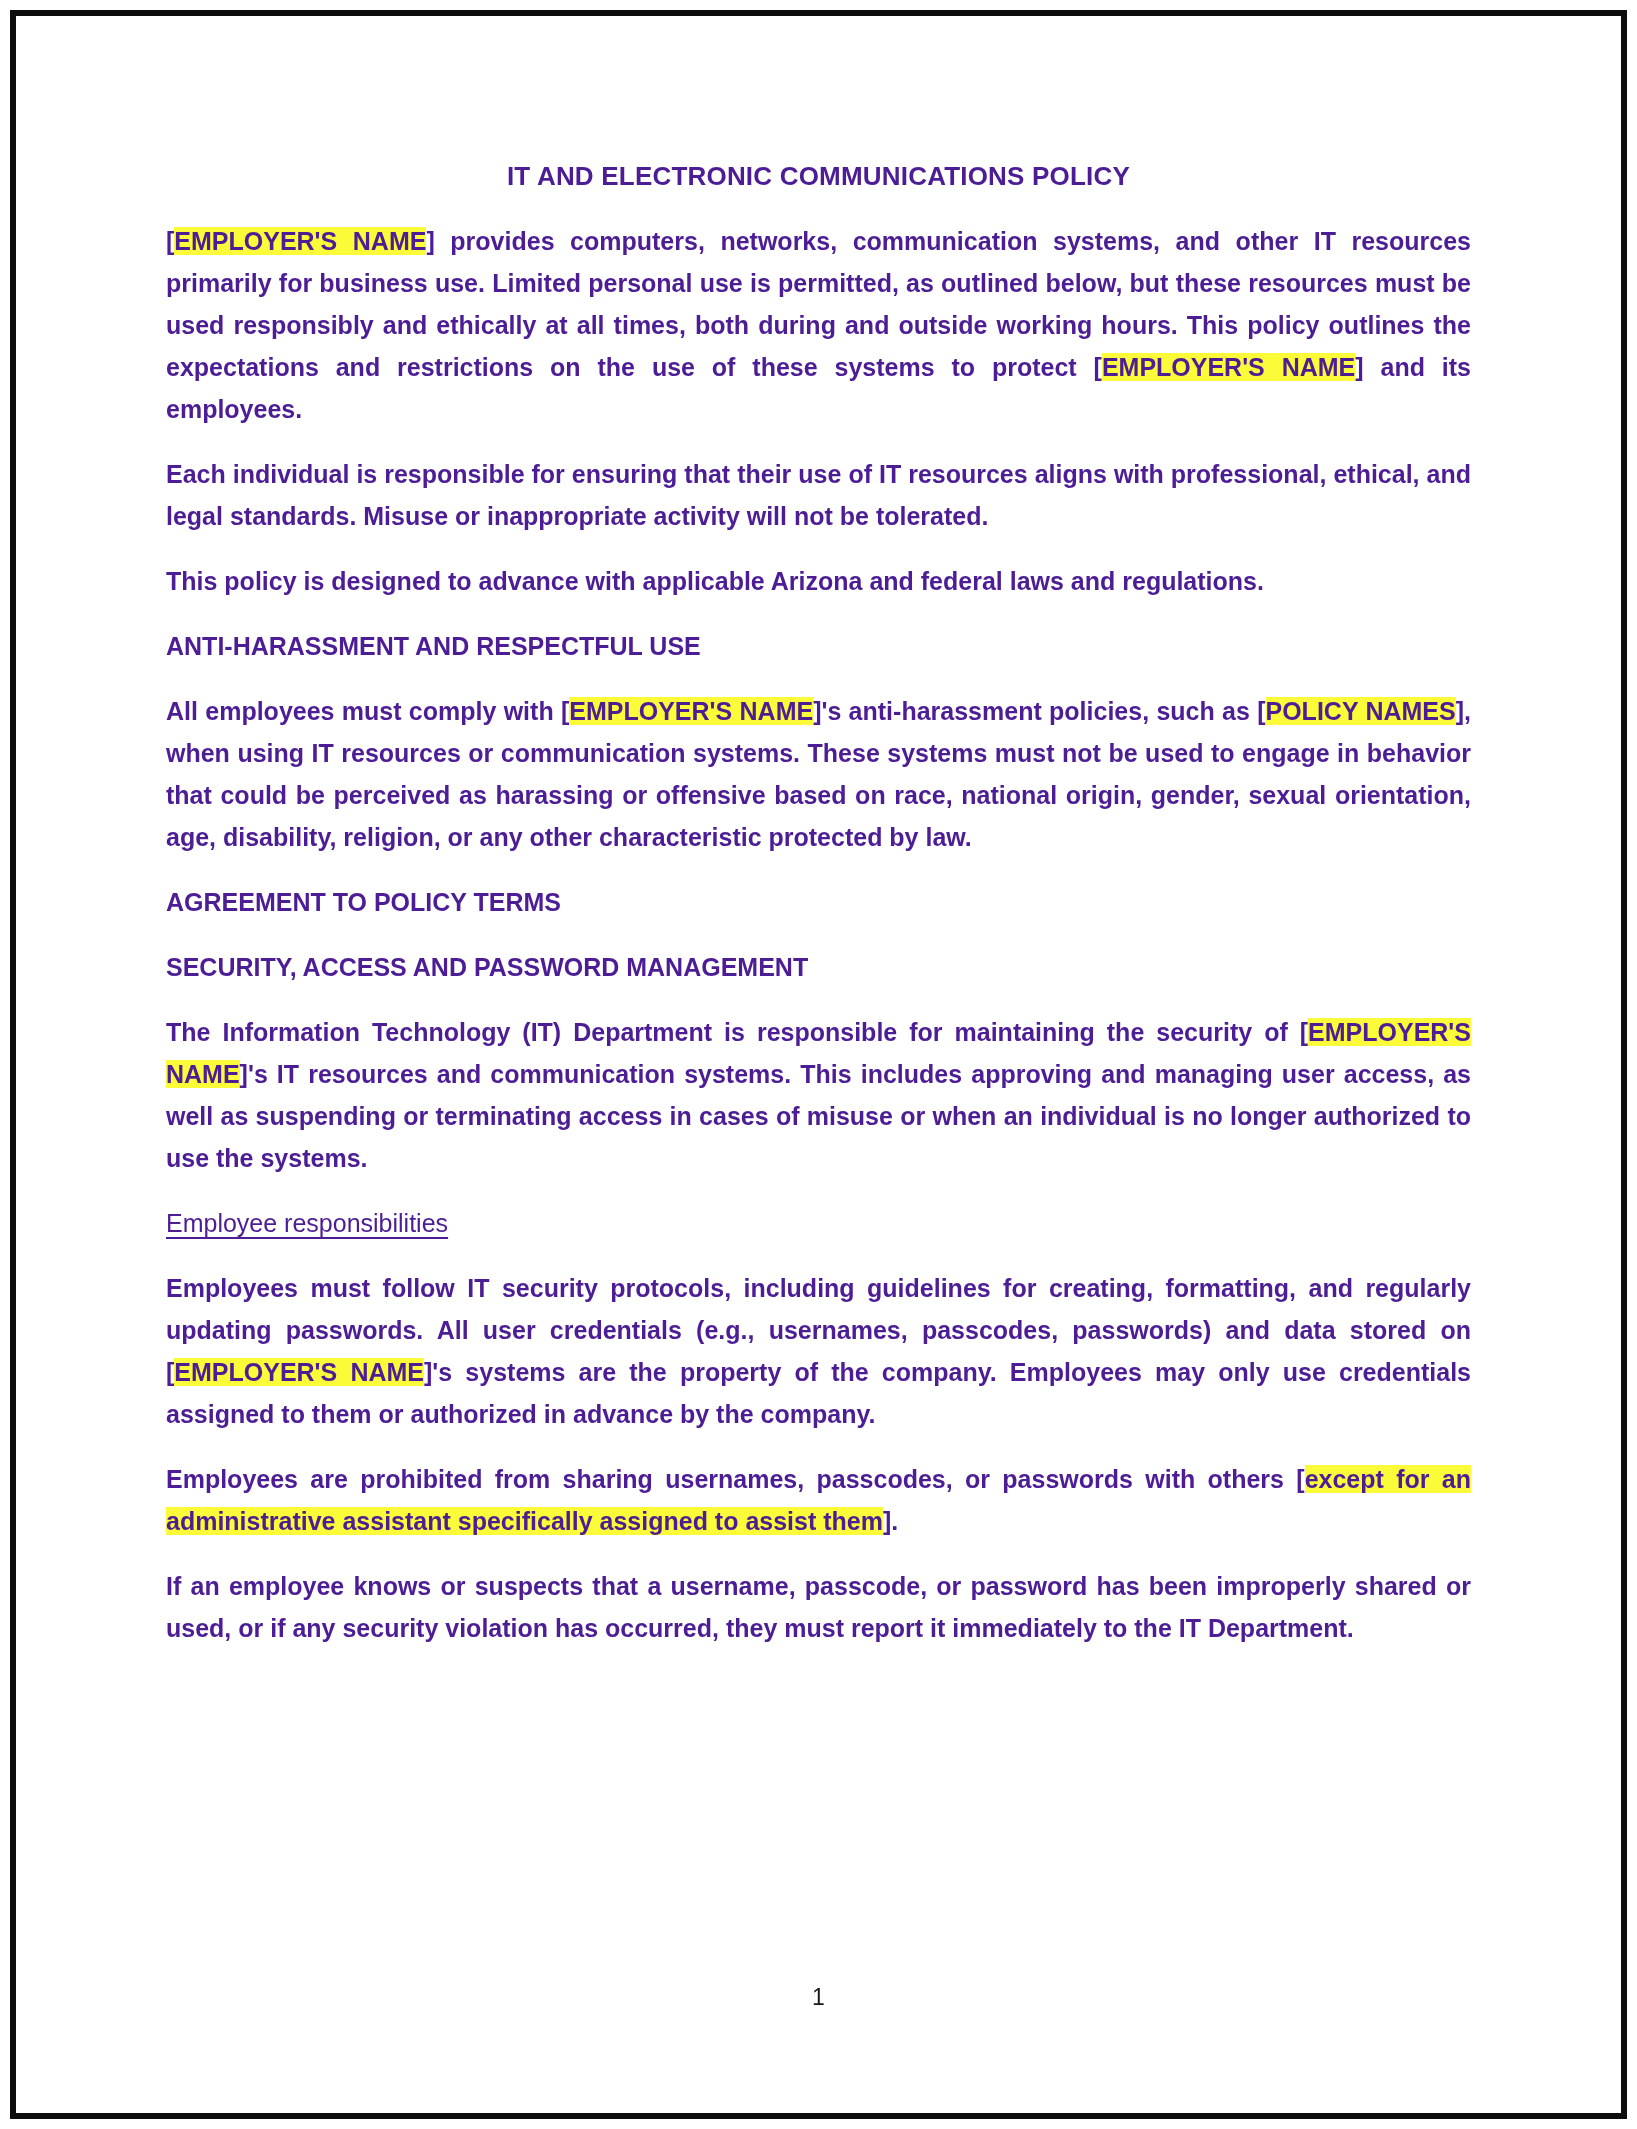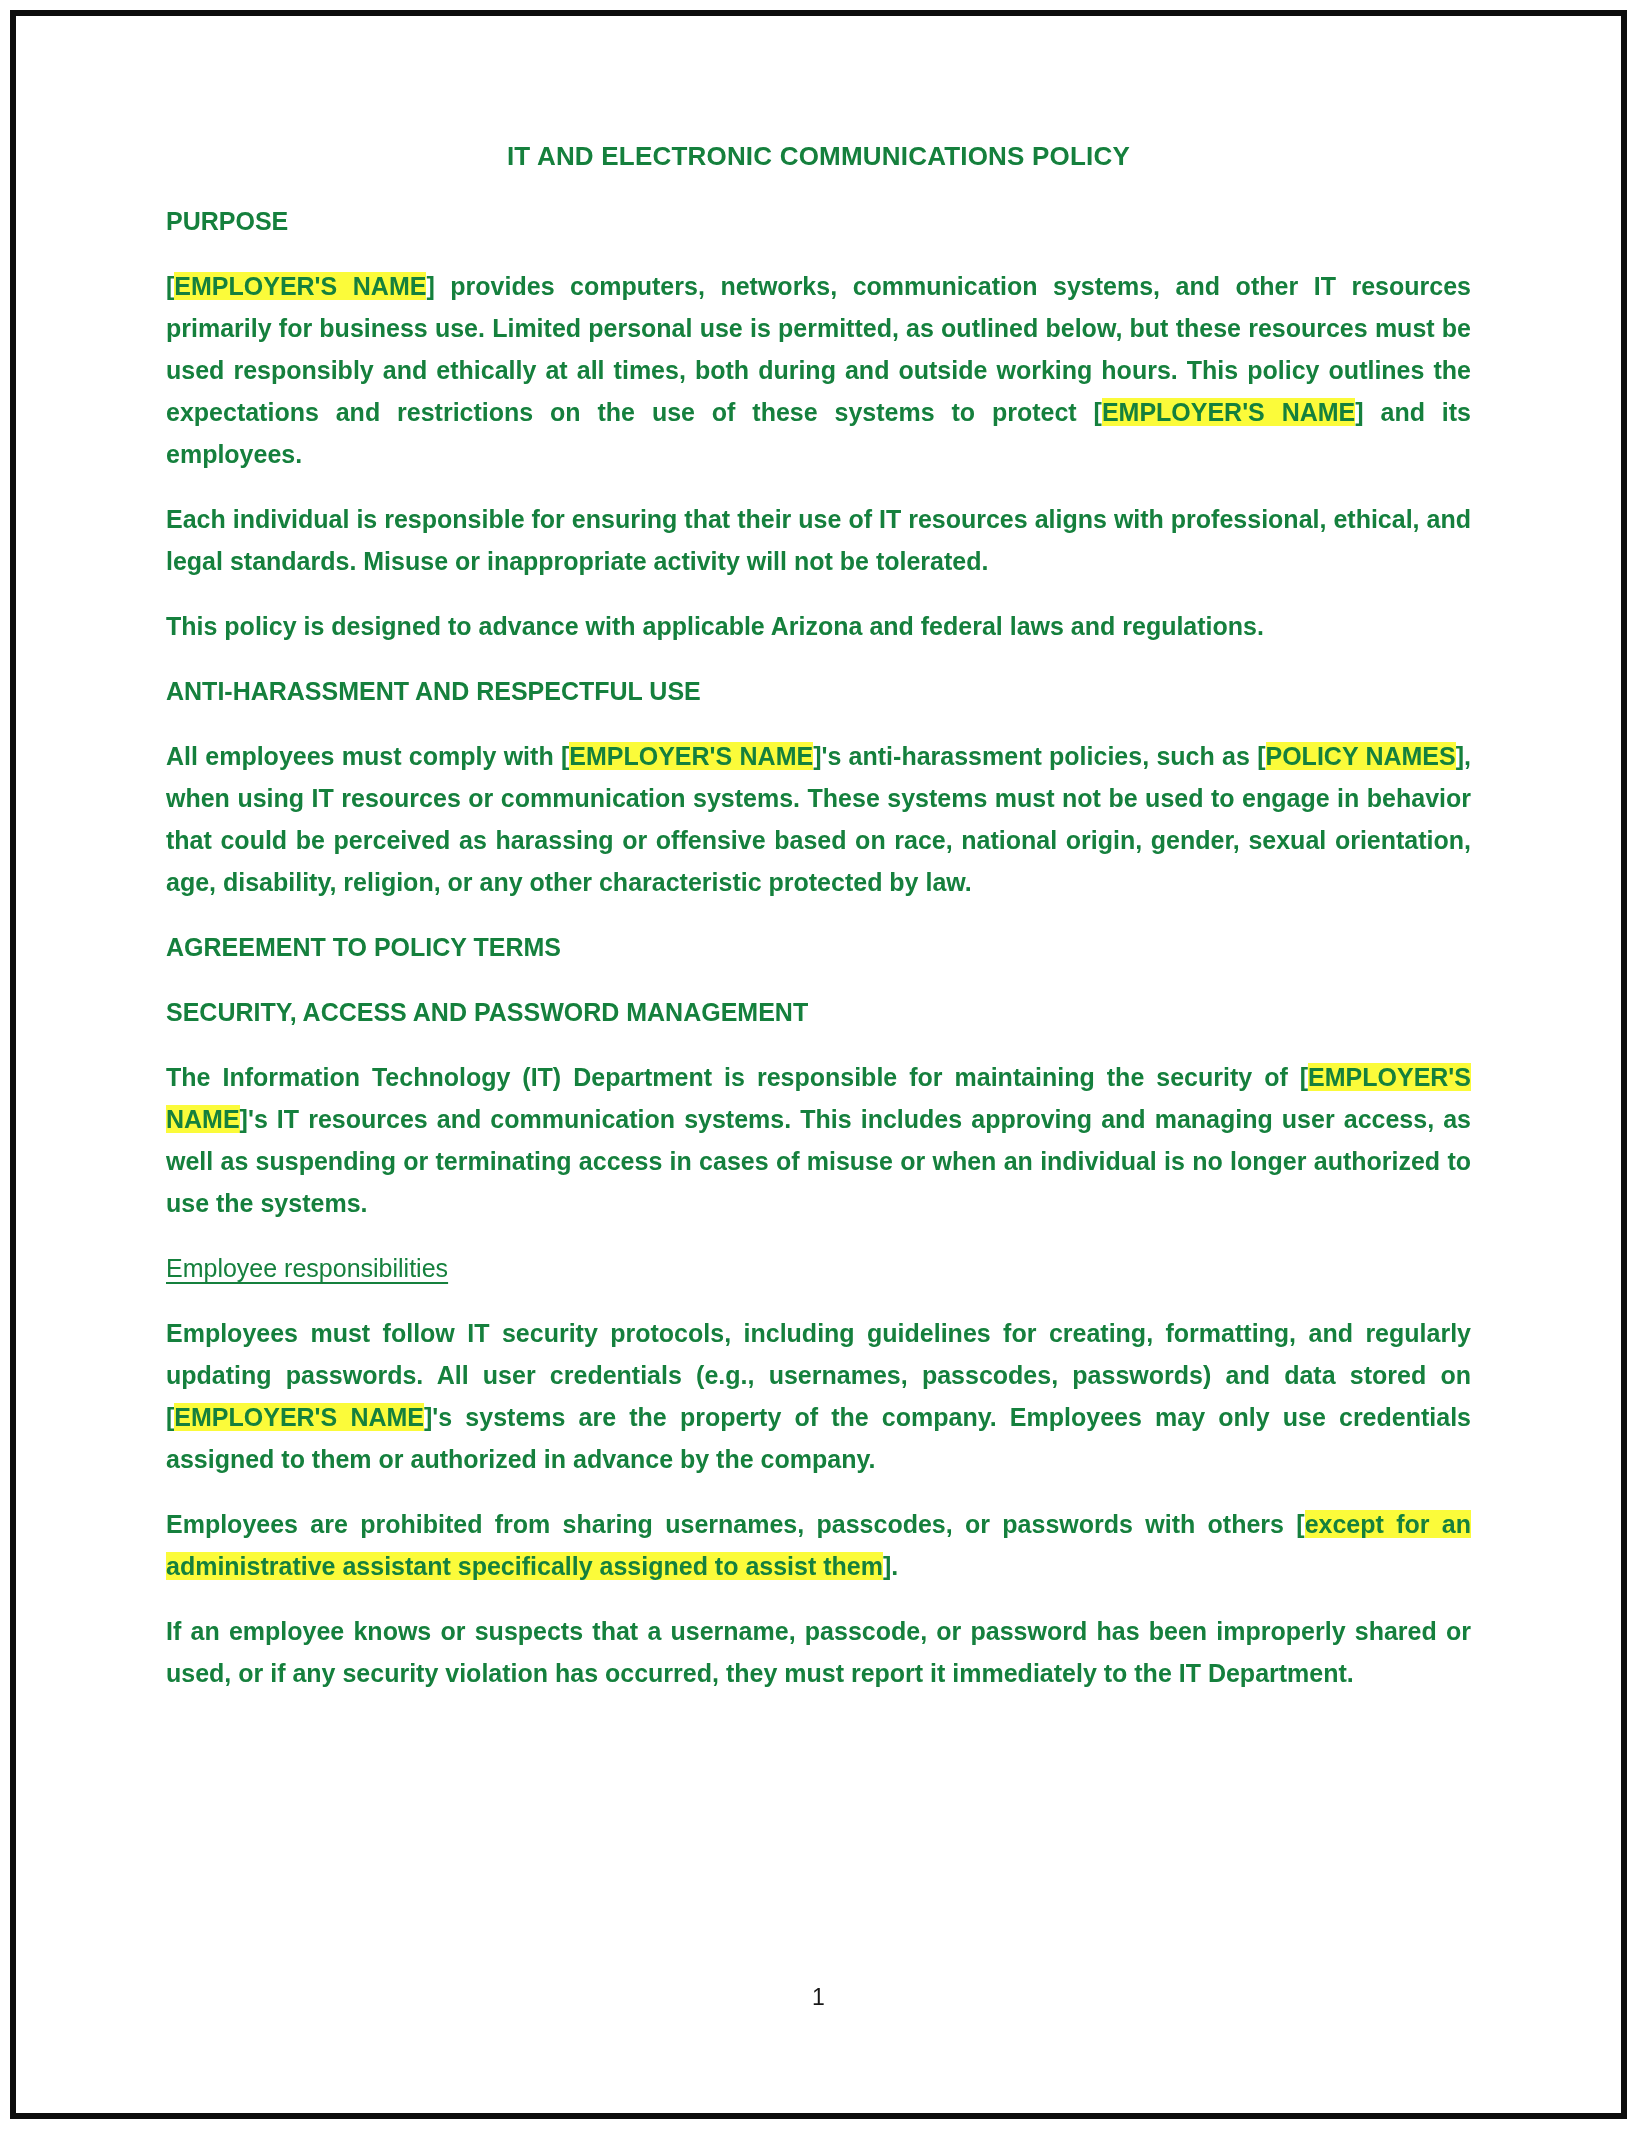--- a/index.html
+++ b/index.html
@@ -19,24 +19,24 @@
     position: absolute;
     top: 10px;
     left: 10px;
     right: 10px;
     bottom: 10px;
     border: 6px solid #0d0d0d;
     pointer-events: none;
   }
   .content {
     position: absolute;
-    top: 135px;
+    top: 155px;
     left: 166px;
     right: 166px;
-    color: #15803d;
+    color: #4c1d95;
     font-size: 25px;
     line-height: 42px;
   }
   .block { margin: 0 0 23px 0; }
   .title {
     font-weight: bold;
     text-align: center;
     font-size: 26px;
     letter-spacing: 0.2px;
   }
@@ -64,21 +64,20 @@
     color: #181818;
   }
 </style>
 </head>
 <body>
 
 <div class="page">
   <div class="frame"></div>
   <div class="content" id="doc">
       <div class="block title"><span>IT AND ELECTRONIC COMMUNICATIONS POLICY</span></div>
-      <div class="block heading"><span>PURPOSE</span></div>
       <div class="block paragraph"><span>[</span><span class="hl">EMPLOYER'S NAME</span><span>] provides computers, networks, communication systems, and other IT resources primarily for business use. Limited personal use is permitted, as outlined below, but these resources must be used responsibly and ethically at all times, both during and outside working hours. This policy outlines the expectations and restrictions on the use of these systems to protect [</span><span class="hl">EMPLOYER'S NAME</span><span>] and its employees.</span></div>
       <div class="block paragraph"><span>Each individual is responsible for ensuring that their use of IT resources aligns with professional, ethical, and legal standards. Misuse or inappropriate activity will not be tolerated.</span></div>
       <div class="block paragraph"><span>This policy is designed to advance with applicable Arizona and federal laws and regulations.</span></div>
       <div class="block heading"><span>ANTI-HARASSMENT AND RESPECTFUL USE</span></div>
       <div class="block paragraph"><span>All employees must comply with [</span><span class="hl">EMPLOYER'S NAME</span><span>]'s anti-harassment policies, such as [</span><span class="hl">POLICY NAMES</span><span>], when using IT resources or communication systems. These systems must not be used to engage in behavior that could be perceived as harassing or offensive based on race, national origin, gender, sexual orientation, age, disability, religion, or any other characteristic protected by law.</span></div>
       <div class="block heading"><span>AGREEMENT TO POLICY TERMS</span></div>
       <div class="block heading"><span>SECURITY, ACCESS AND PASSWORD MANAGEMENT</span></div>
       <div class="block paragraph"><span>The Information Technology (IT) Department is responsible for maintaining the security of [</span><span class="hl">EMPLOYER'S NAME</span><span>]'s IT resources and communication systems. This includes approving and managing user access, as well as suspending or terminating access in cases of misuse or when an individual is no longer authorized to use the systems.</span></div>
       <div class="block subheading"><span>Employee responsibilities</span></div>
       <div class="block paragraph"><span>Employees must follow IT security protocols, including guidelines for creating, formatting, and regularly updating passwords. All user credentials (e.g., usernames, passcodes, passwords) and data stored on [</span><span class="hl">EMPLOYER'S NAME</span><span>]'s systems are the property of the company. Employees may only use credentials assigned to them or authorized in advance by the company.</span></div>

